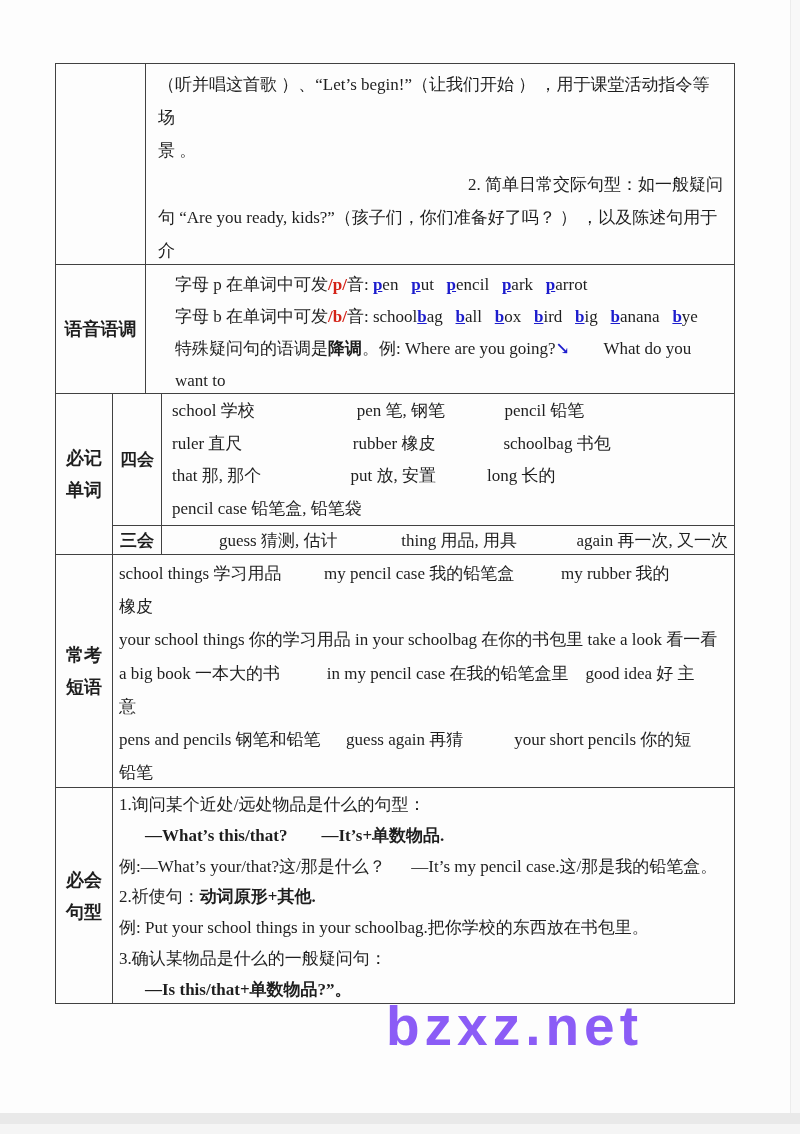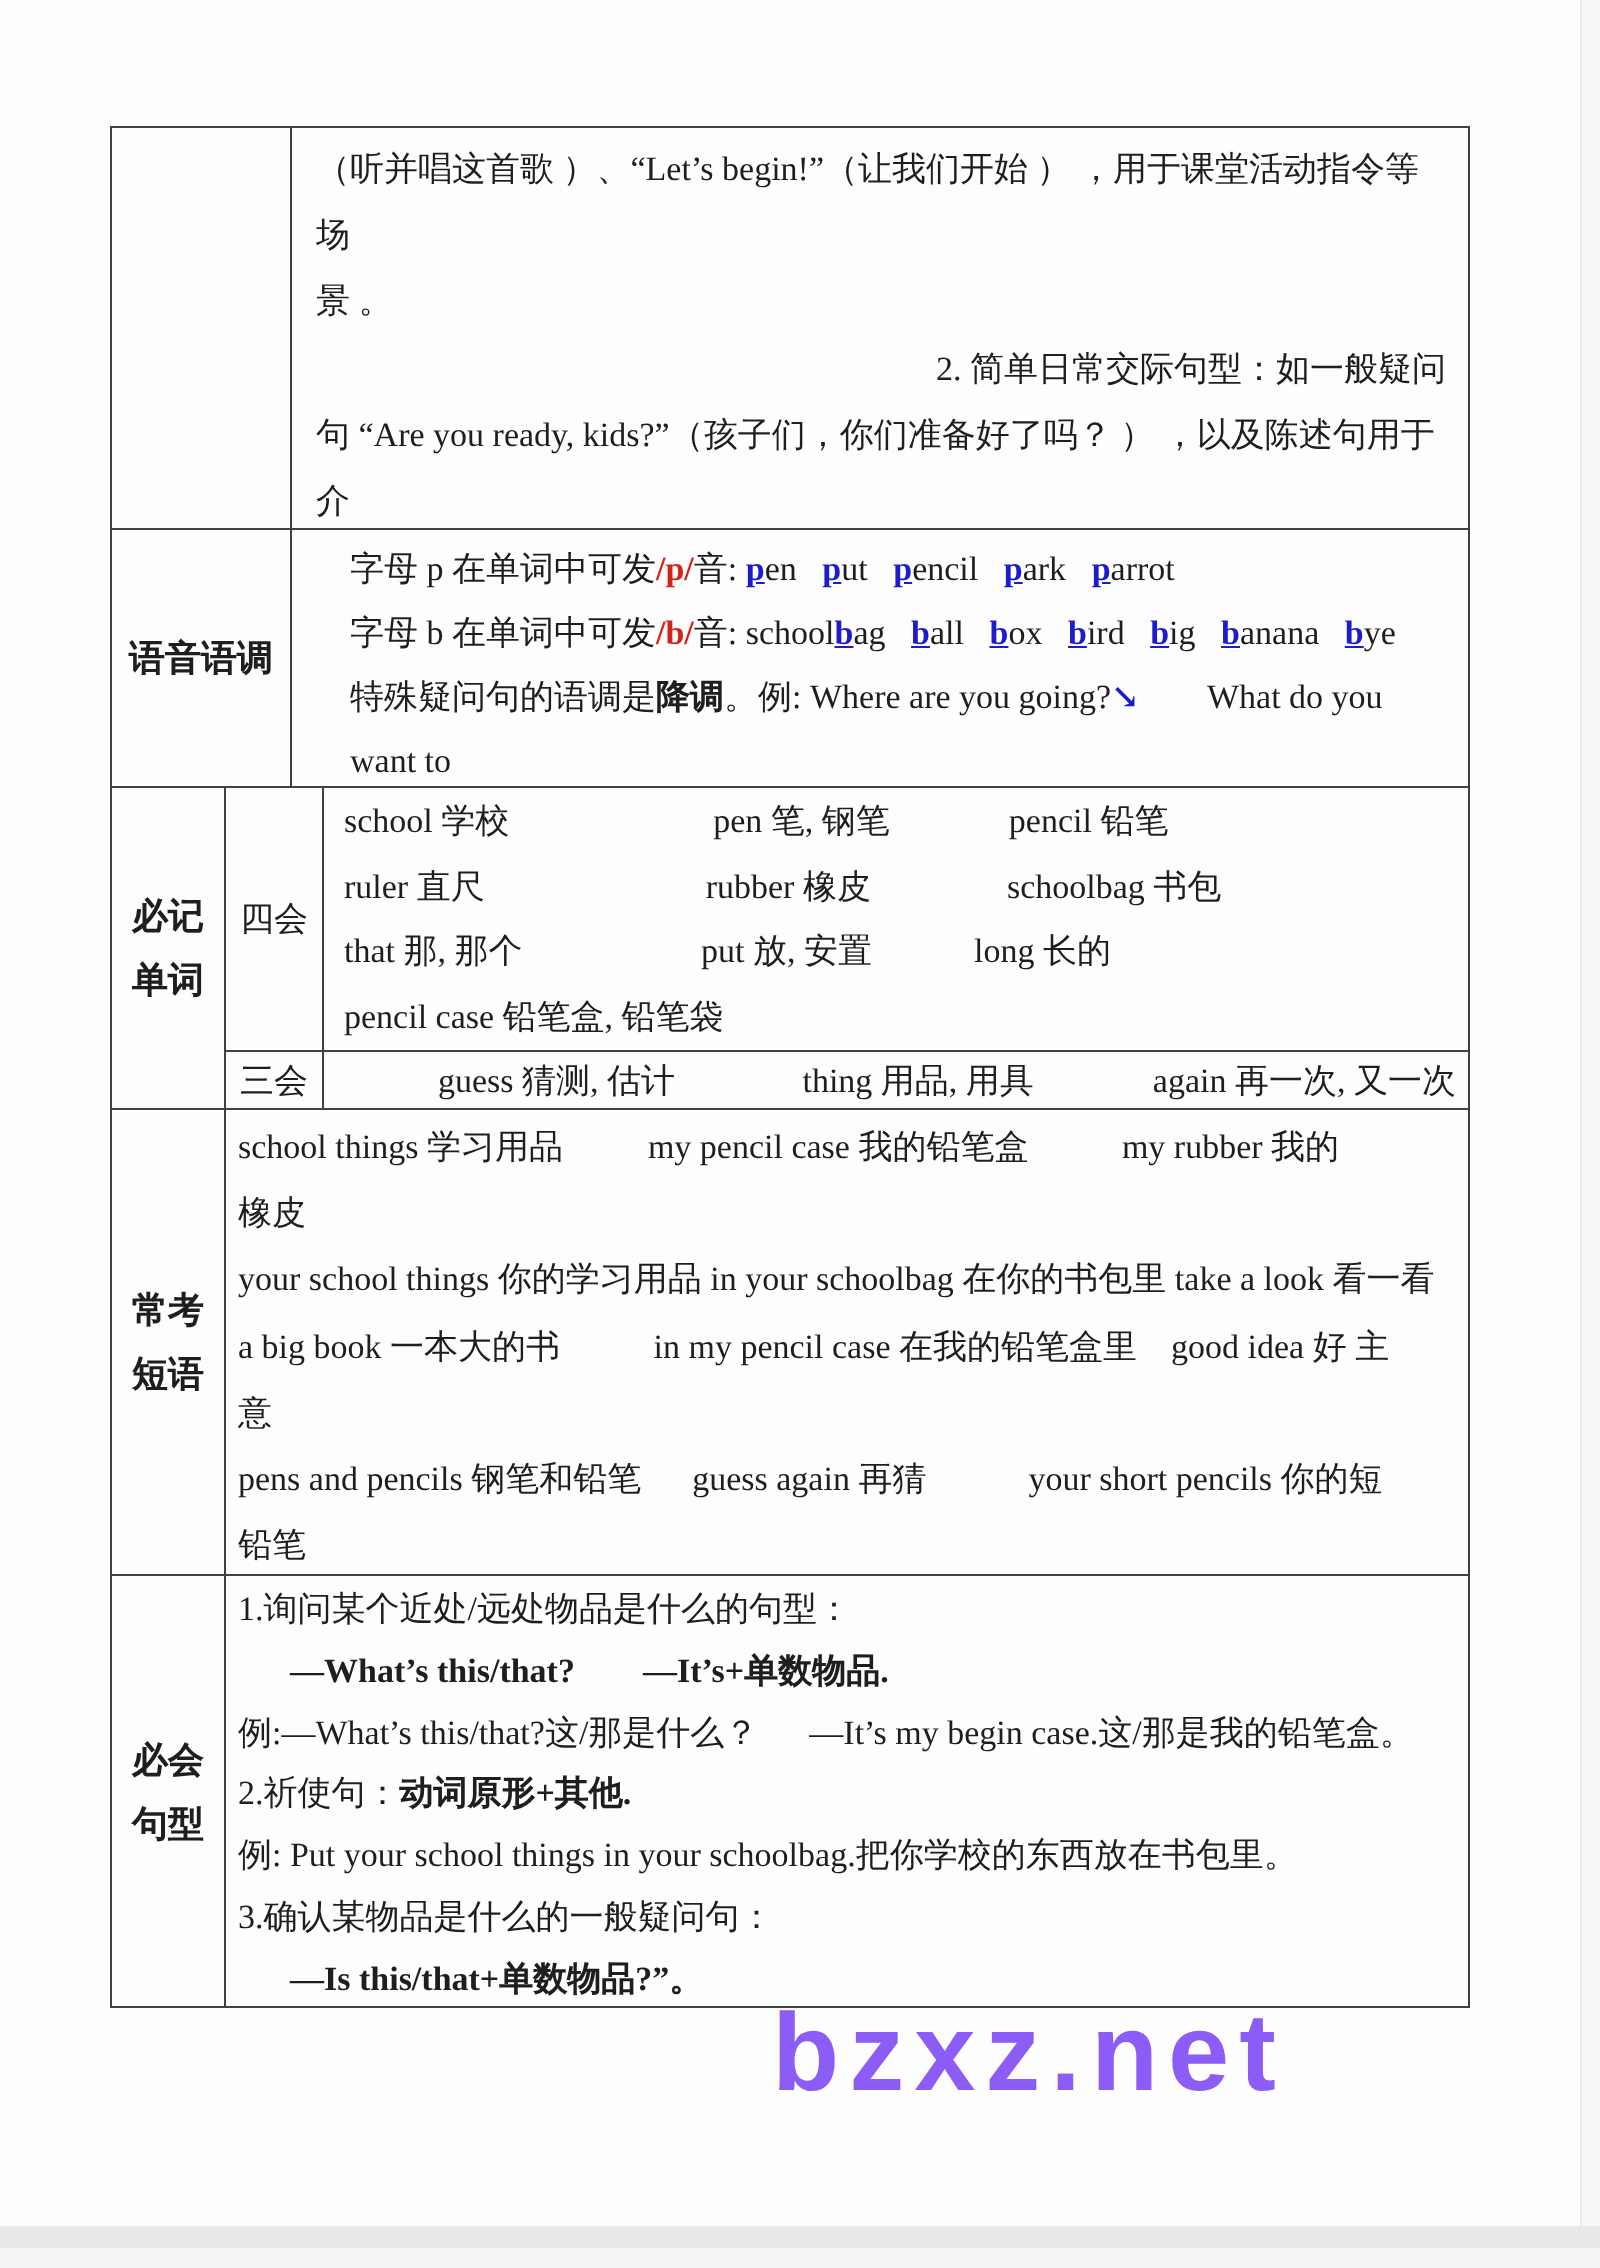--- a/index.html
+++ b/index.html
@@ -46,21 +46,21 @@
   }
   .w90 { width: 90px; } .w57 { width: 57px; }
   .subwrap { flex: 1; display: flex; flex-direction: column; min-width: 0; }
   .subrow { display: flex; }
   .subrow + .subrow { border-top: 1px solid #414141; text-align: right; }
   .sr1 { height: 131px; } .sr2 { height: 29px; }
   .slabel {
     width: 49px; border-right: 1px solid #414141; flex-shrink: 0;
     display: flex; align-items: center; justify-content: center;
     font-family: "Liberation Sans", "DejaVu Sans", sans-serif;
-    font-size: 17px; font-weight: 400;
+    font-size: 17px; font-weight: 700;
   }
   .ccell { flex: 1; min-width: 0; overflow: hidden; }
   .p12 { padding: 4px 8px 0 12px; }
   .p10 { padding: 1px 6px 0 10px; }
   .p6  { padding: 2px 6px 0 6px; }
   .tl  { white-space: pre-wrap; font-size: 17px; line-height: 33.2px; }
   .r2 .tl { line-height: 32px; margin-left: 17px; }
   .r3 .sr1 .tl { line-height: 32.6px; }
   .r3 .sr2 .tl { line-height: 27px; }
   .r5 .tl { line-height: 30.8px; }
@@ -138,21 +138,21 @@
   </div>
 
   <div class="trow r5">
     <div class="lcell w57">
       <div>必会</div>
       <div>句型</div>
     </div>
     <div class="ccell p6">
         <div class="tl"><span>1.询问某个近处/远处物品是什么的句型：</span></div>
         <div class="tl" style="padding-left: 26px;"><span class="b">—What’s this/that?        —It’s+单数物品.</span></div>
-        <div class="tl"><span>例:—What’s this/that?这/那是什么？      —It’s my begin case.这/那是我的铅笔盒。</span></div>
+        <div class="tl"><span>例:—What’s your/that?这/那是什么？      —It’s my pencil case.这/那是我的铅笔盒。</span></div>
         <div class="tl"><span>2.祈使句：</span><span class="b">动词原形+其他.</span></div>
         <div class="tl"><span>例: Put your school things in your schoolbag.把你学校的东西放在书包里。</span></div>
         <div class="tl"><span>3.确认某物品是什么的一般疑问句：</span></div>
         <div class="tl" style="padding-left: 26px;"><span class="b">—Is this/that+单数物品?”。</span></div>
       </div>
   </div>
 
 </div>
 
 <div class="right-margin"></div>

